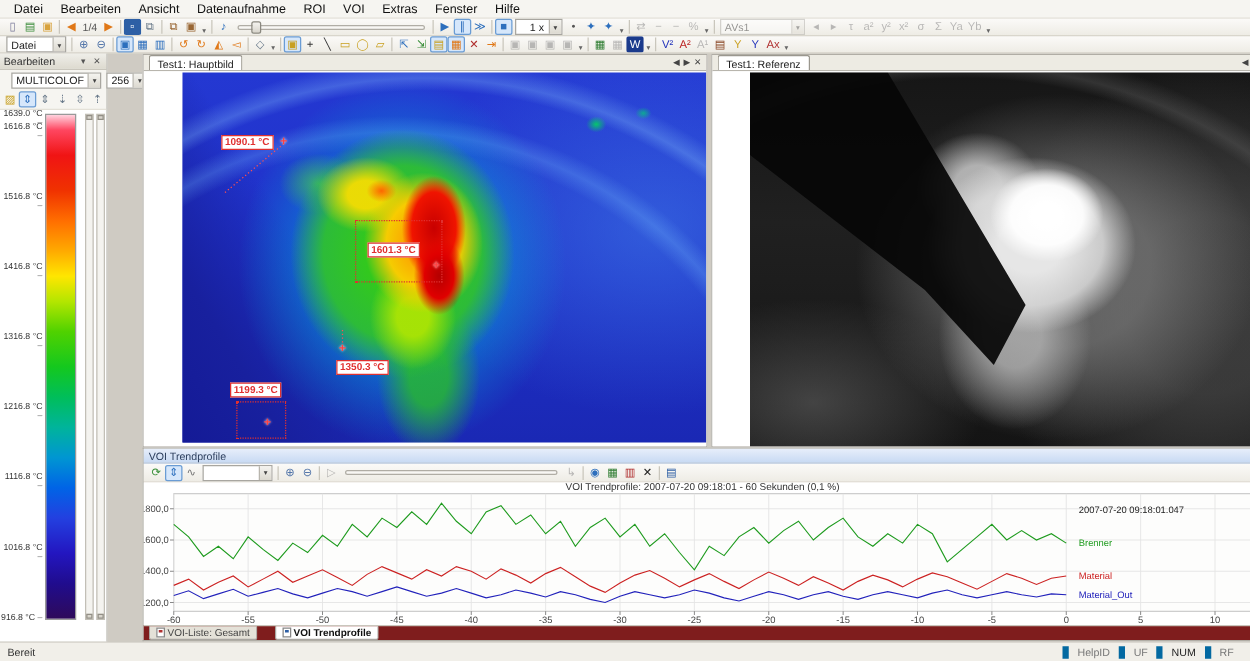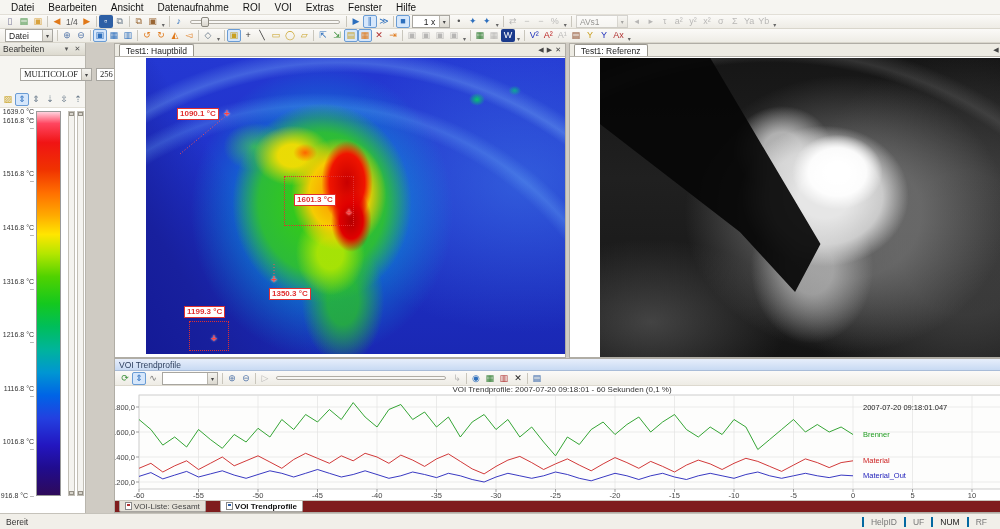--- a/index.html
+++ b/index.html
@@ -17,37 +17,37 @@
   .tbi.box { background:#d6e7fb; border-color:#6a9cd4; }
   .tbi.dis { opacity:.38; filter:grayscale(.8); }
   .sep { width:1px; height:11px; background:#c9c6bc; margin:0 2px; display:inline-block; }
   .tlabel { font-size:8.5px; color:#555; padding:0 2px; }
   .combo { height:13px; border:1px solid #a8a6a0; background:#fff; display:inline-flex; align-items:center;
            font-size:8.5px; margin:0 2px; }
   .combo .cv { padding:0 3px; overflow:hidden; white-space:nowrap; }
   .combo .arr { width:10px; align-self:stretch; background:linear-gradient(#f4f3ef,#dcd9d0);
                 border-left:1px solid #b8b5ad; display:flex; align-items:center; justify-content:center;
                 font-size:6px; color:#444; }
-  .combo.dis { opacity:.45; }
+  .combo.dis { opacity:.45;gap:16px; }
   .slider { height:4px; border:1px solid #b0ada5; background:#f8f7f4; border-radius:2px; position:relative;
             display:inline-block; margin:0 4px; }
   .slider .th { position:absolute; top:-4px; width:8px; height:10px; background:linear-gradient(#f4f3ef,#d8d5cc);
                 border:1px solid #8a887f; border-radius:2px; }
   .ovf { font-size:6px; color:#666; padding:0 2px; align-self:flex-end; }
 
   
   .workspace { height:470px; display:flex; }
 
   
   .scale-panel { width:86px; background:#fff; border-right:1px solid #b8b5ad; display:flex; flex-direction:column; }
   .sp-title { height:13px; background:linear-gradient(#efeee9,#dddacf); border-bottom:1px solid #c9c6bc;
               display:flex; align-items:center; font-size:8.5px; color:#333; padding:0 3px; }
   .sp-title .sp-btns { margin-left:auto; display:flex; gap:2px; }
   .sp-btn { font-size:7px; color:#555; width:9px; text-align:center; cursor:default; }
-  .sp-combos { height:16px; display:flex; align-items:center; padding:18px; background:#f6f5f1;font-family:Liberation Serif, serif; }
+  .sp-combos { height:16px; display:flex; align-items:center; padding:7px; background:#f6f5f1; }
   .sp-tools { height:16px; display:flex; align-items:center; background:#f6f5f1; border-bottom:1px solid #e4e1d8; padding:0 1px;}
   .sp-scale { flex:1; position:relative; background:#fff; }
   .grad-bar { position:absolute; left:36px; top:3px; bottom:17px; width:25px; border:1px solid #999;
     background:linear-gradient(to bottom,
       #ffd2de 0%, #ff4660 3%, #f01414 8%, #f03200 15%, #ff6e00 21%, #ffaa00 27%, #ffe600 32%,
       #b4e600 37%, #50d200 43%, #14c81e 50%, #00be5a 56%, #00b49b 62%, #0096d2 68%, #0064e6 74%,
       #2340e0 80%, #2316c0 87%, #200c8e 93%, #2e0a5a 100%); }
   .grad-label { position:absolute; left:0; width:34px; text-align:right; font-size:7px; color:#333; }
   .grad-label i { font-style:normal; color:#777; }
   .mini-track { position:absolute; width:7px; top:3px; bottom:17px; border:1px solid #c2bfb6; background:#f4f3ef; }
@@ -120,21 +120,21 @@
   .tr-tab { height:11px; display:flex; align-items:center; gap:2px; padding:0 5px; font-size:8px; color:#444;
             border:1px solid #a8a5a0; border-top:none; border-radius:0 0 2px 2px; background:#e4e1d8; margin-right:2px; }
   .tr-tab.active { background:#fff; font-weight:bold; color:#111; }
   .tr-tab .ticon { width:7px; height:8px; border:1px solid #888; background:#fff; position:relative; }
   .tr-tab .ticon i { position:absolute; inset:1px 1px auto 1px; height:2px; }
 
   
   .statusbar { height:16px; background:#f1efe9; border-top:1px solid #c5c2ba; display:flex; align-items:center;
                padding:0 6px; font-size:8.5px; color:#333; }
   .sb-right { margin-left:auto; display:flex; }
-  .sb-cell { padding:0 7px; color:#777; border-left:2px solid #0369a1; }
+  .sb-cell { padding:0 7px; color:#777; border-left:5px solid #0369a1; }
   .sb-cell.on { color:#222; }
 </style>
 </head>
 <body>
 
 <div class="menubar" id="menubar">
     <span class="menu-item">Datei</span>
     <span class="menu-item">Bearbeiten</span>
     <span class="menu-item">Ansicht</span>
     <span class="menu-item">Datenaufnahme</span>

